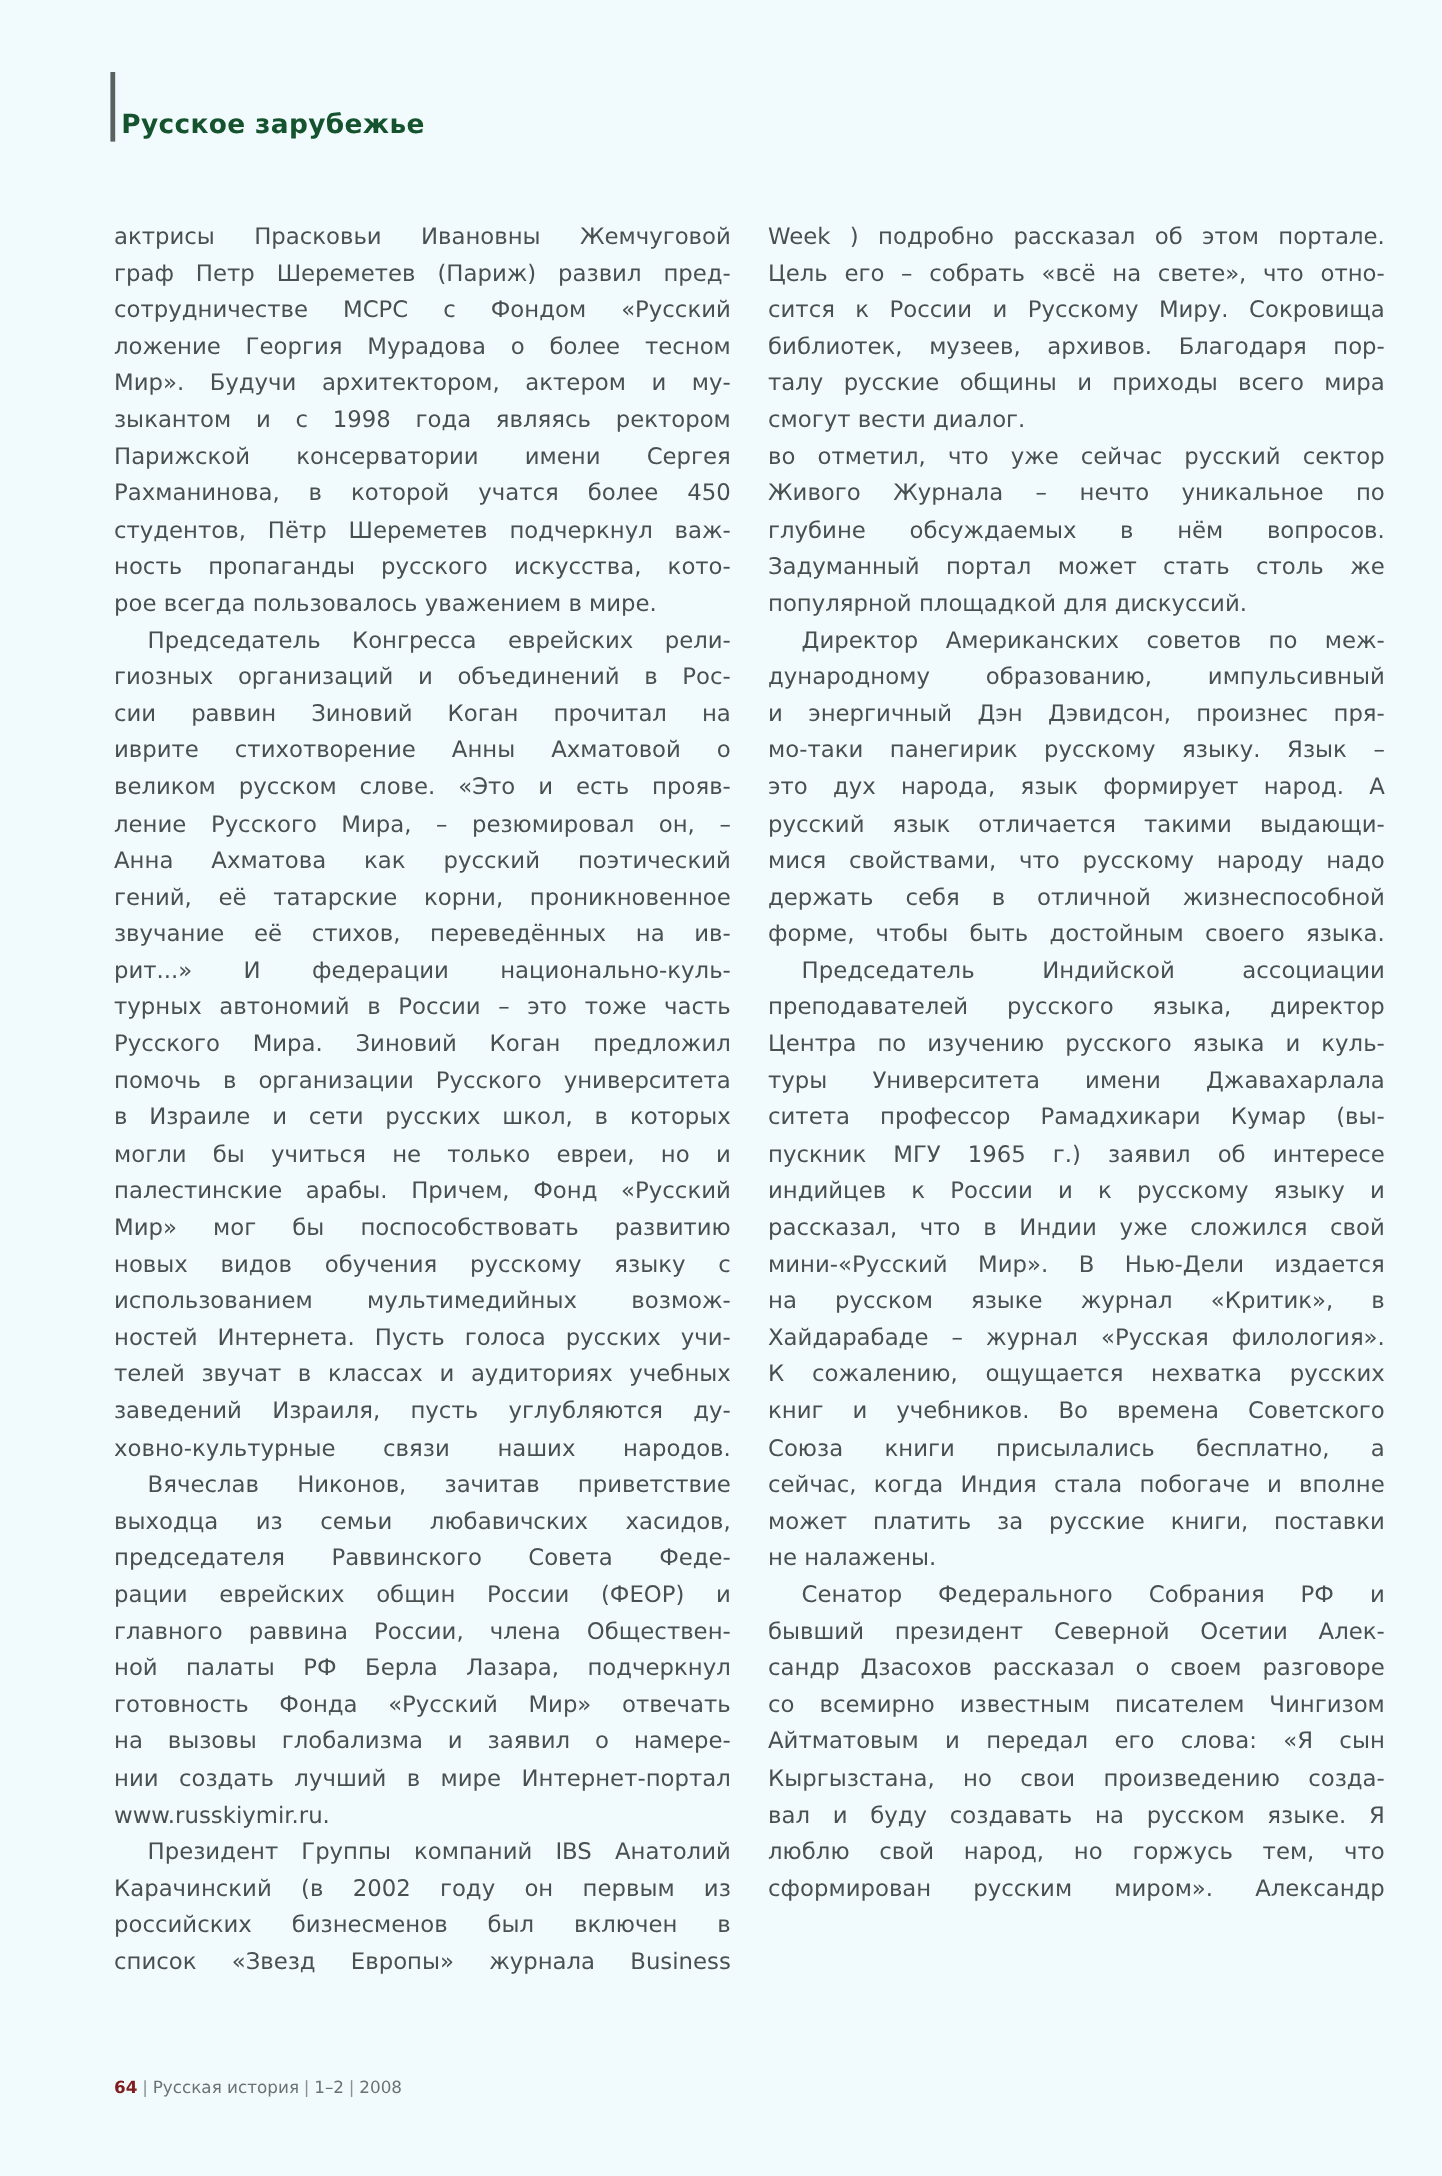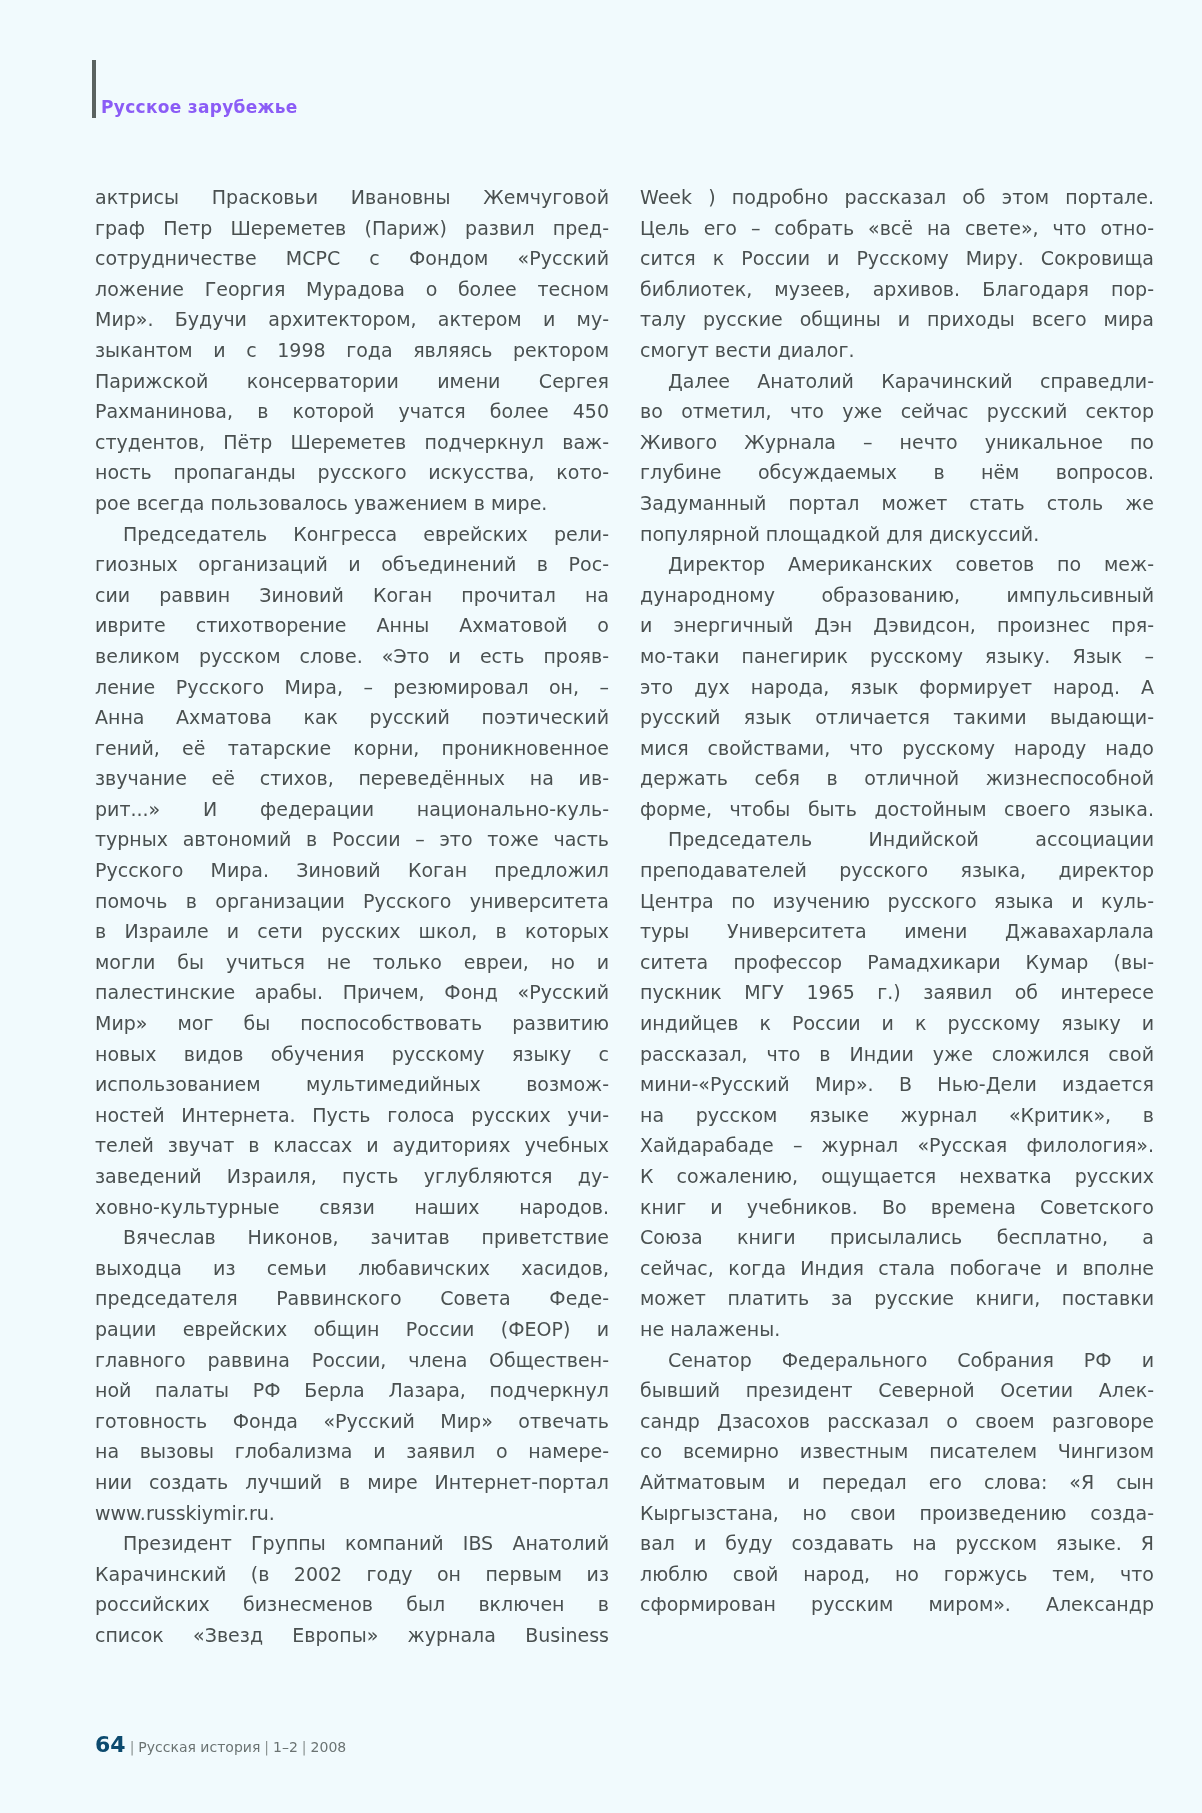--- a/index.html
+++ b/index.html
@@ -24,22 +24,22 @@
     }
     .section-bar {
       width: 4px;
       height: 58px;
       background: #5a6260;
       margin-right: 5px;
     }
     .section-title {
       font-family: "DejaVu Sans", sans-serif;
       font-weight: bold;
-      font-size: 17px;
-      color: #8b5cf6;
+      font-size: 22px;
+      color: #14532d;
       line-height: 1;
       margin-bottom: 2px;
       letter-spacing: 0.3px;
     }
     .column {
       position: absolute;
       top: 182px;
       width: 514px;
       font-size: 19px;
       line-height: 30.6px;
@@ -67,22 +67,22 @@
       left: 95px;
       top: 1732px;
       font-size: 14px;
       color: #6b7372;
       display: flex;
       align-items: baseline;
       gap: 4px;
     }
     .footer .page-num {
       font-weight: bold;
-      font-size: 22px;
-      color: #0c4a6e;
+      font-size: 14px;
+      color: #7f1d1d;
     }
     .footer .sep { color: #8a9291; }
   </style>
 </head>
 <body>
 
 <div class="section-header">
   <div class="section-bar"></div>
   <div class="section-title">Русское зарубежье</div>
 </div>
@@ -137,21 +137,20 @@
     <span class="line">российских бизнесменов был включен в</span>
     <span class="line">список «Звезд Европы» журнала Business</span>
   </div>
 <div class="column col-right" id="col-right">
     <span class="line">Week ) подробно рассказал об этом портале.</span>
     <span class="line">Цель его – собрать «всё на свете», что отно-</span>
     <span class="line">сится к России и Русскому Миру. Сокровища</span>
     <span class="line">библиотек, музеев, архивов. Благодаря пор-</span>
     <span class="line">талу русские общины и приходы всего мира</span>
     <span class="line last">смогут вести диалог.</span>
-    <span class="line indent">Далее Анатолий Карачинский справедли-</span>
     <span class="line">во отметил, что уже сейчас русский сектор</span>
     <span class="line">Живого Журнала – нечто уникальное по</span>
     <span class="line">глубине обсуждаемых в нём вопросов.</span>
     <span class="line">Задуманный портал может стать столь же</span>
     <span class="line last">популярной площадкой для дискуссий.</span>
     <span class="line indent">Директор Американских советов по меж-</span>
     <span class="line">дународному образованию, импульсивный</span>
     <span class="line">и энергичный Дэн Дэвидсон, произнес пря-</span>
     <span class="line">мо-таки панегирик русскому языку. Язык –</span>
     <span class="line">это дух народа, язык формирует народ. А</span>

